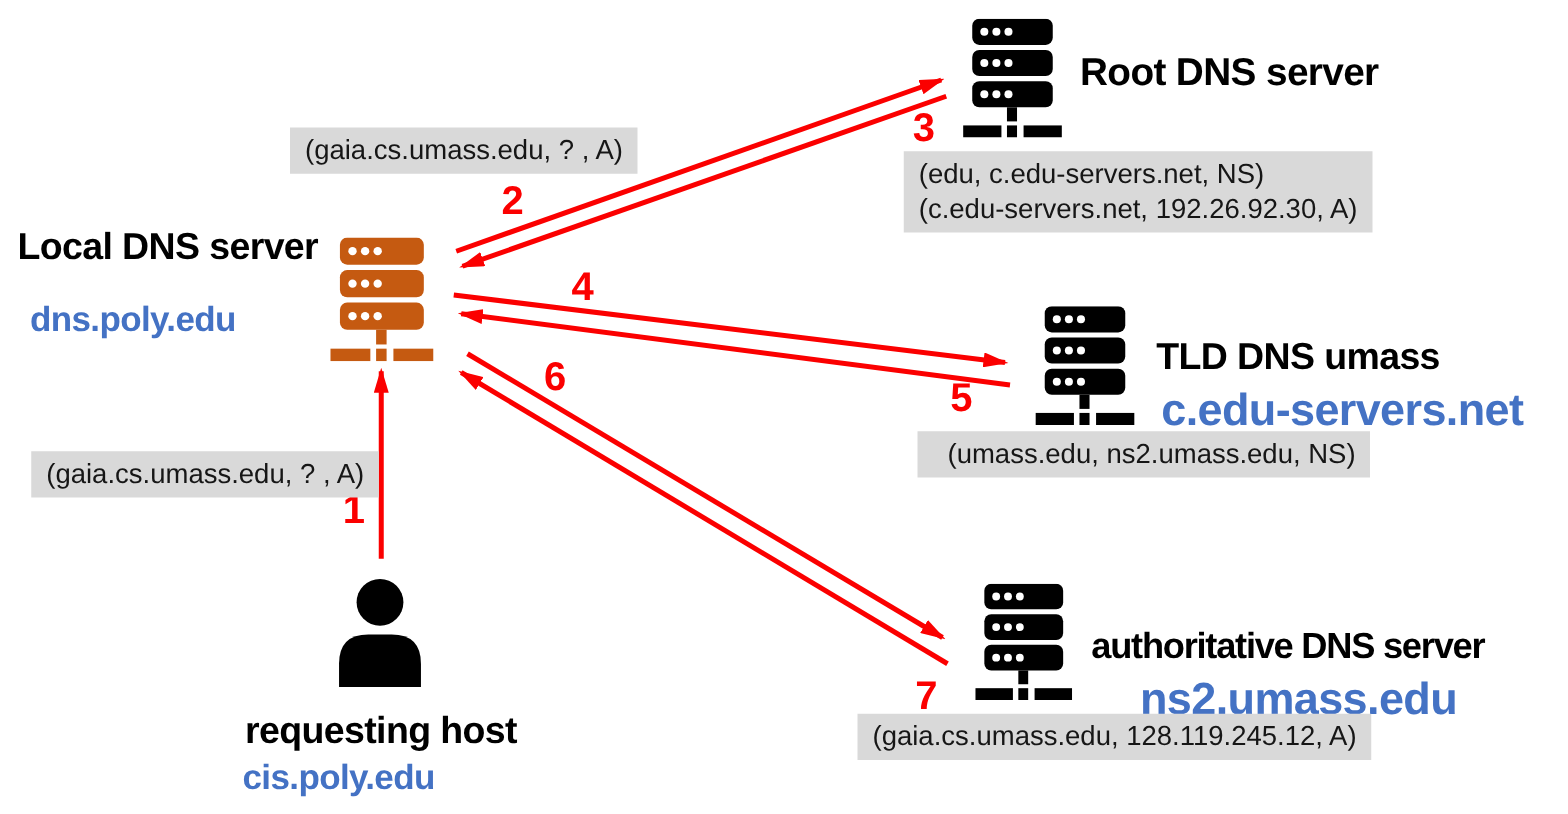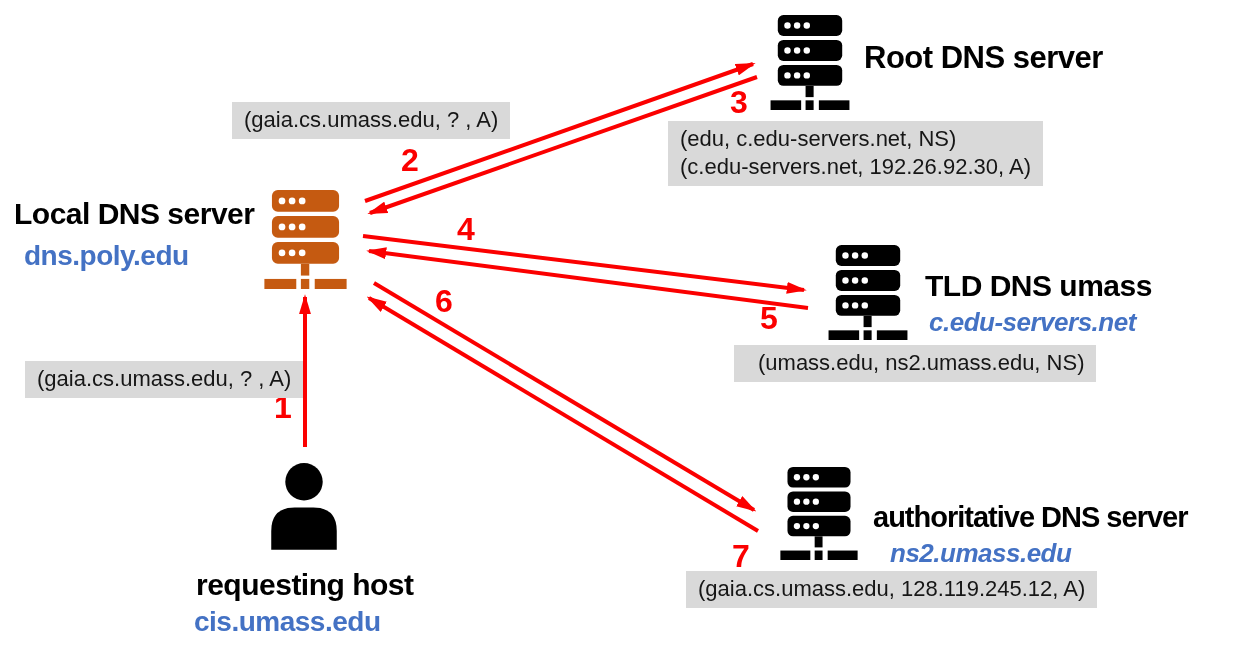--- a/index.html
+++ b/index.html
@@ -28,21 +28,21 @@
     font-weight:bold;color:#000;
     font-size:30px;letter-spacing:-0.5px;
     white-space:nowrap;line-height:1.1;
   }
   .hostname{
     position:absolute;
     font-weight:bold;color:var(--hostname-blue,#4472C4);
     font-size:28px;letter-spacing:-0.5px;
     white-space:nowrap;line-height:1.1;
   }
-  .hostname.small{font-size:26px;font-style:italic;}
+  .hostname.small{font-size:36px;}
   .msgbox{
     position:absolute;
     background:var(--label-box-gray,#D9D9D9);
     color:#161616;
     font-size:22px;line-height:28px;
     padding:4px 12px 5px 12px;
     white-space:nowrap;
   }
   .msgbox .line{display:block;}
 </style>
@@ -109,21 +109,21 @@
         <circle cx="46" cy="44" r="4" fill="#fff"></circle>
       <circle cx="22" cy="75" r="4" fill="#fff"></circle>
         <circle cx="34" cy="75" r="4" fill="#fff"></circle>
         <circle cx="46" cy="75" r="4" fill="#fff"></circle>
       <rect x="44.5" y="88" width="10" height="14"></rect>
       <rect x="1" y="106" width="38" height="12"></rect>
       <rect x="44.5" y="106" width="10" height="12"></rect>
       <rect x="61" y="106" width="38" height="12"></rect>
     </svg>
   </div>
-  <div class="heading" style="left:14px;top:197px;">Local DNS server</div>
+  <div class="heading" style="left:14px;top:181px;">Local DNS server</div>
   <div class="hostname" style="left:24px;top:241px;">dns.poly.edu</div>
 
   <div class="icon icon-black" style="left:826px;top:245px;width:84px;height:95px;">
     <svg viewBox="0 0 100 118" fill="currentColor" aria-hidden="true">
       <rect x="10" y="0" width="80" height="26" rx="7"></rect>
       <rect x="10" y="31" width="80" height="26" rx="7"></rect>
       <rect x="10" y="62" width="80" height="26" rx="7"></rect>
       <circle cx="22" cy="13" r="4" fill="#fff"></circle>
         <circle cx="34" cy="13" r="4" fill="#fff"></circle>
         <circle cx="46" cy="13" r="4" fill="#fff"></circle>
@@ -156,36 +156,36 @@
       <circle cx="22" cy="75" r="4" fill="#fff"></circle>
         <circle cx="34" cy="75" r="4" fill="#fff"></circle>
         <circle cx="46" cy="75" r="4" fill="#fff"></circle>
       <rect x="44.5" y="88" width="10" height="14"></rect>
       <rect x="1" y="106" width="38" height="12"></rect>
       <rect x="44.5" y="106" width="10" height="12"></rect>
       <rect x="61" y="106" width="38" height="12"></rect>
     </svg>
   </div>
   <div class="heading" style="left:873px;top:502px;font-size:29px;letter-spacing:-1px;text-align:center;">authoritative DNS server</div>
-  <div class="hostname small" style="left:890px;top:539px;">ns2.umass.edu</div>
+  <div class="hostname small" style="left:912px;top:539px;">ns2.umass.edu</div>
 
   <div class="icon icon-black" style="left:265px;top:462px;width:78px;height:88px;">
     <svg viewBox="0 0 100 112" fill="currentColor" aria-hidden="true">
       <circle cx="50" cy="25" r="24"></circle>
       <path d="M8,112 V88 Q8,58 38,58 H62 Q92,58 92,88 V112 Z"></path>
     </svg>
   </div>
   <div class="heading" style="left:196px;top:568px;">requesting host</div>
-  <div class="hostname" style="left:194px;top:607px;">cis.umass.edu</div>
+  <div class="hostname" style="left:194px;top:607px;">cis.poly.edu</div>
 
   <div class="msgbox" style="left:232px;top:102px;">
     <span class="line">(gaia.cs.umass.edu, ? , A)</span>
   </div>
 
-  <div class="msgbox" style="left:668px;top:121px;">
+  <div class="msgbox" style="left:723px;top:121px;">
     <span class="line">(edu, c.edu-servers.net, NS)</span>
     <span class="line">(c.edu-servers.net, 192.26.92.30, A)</span>
   </div>
 
   <div class="msgbox" style="left:734px;top:345px;padding-left:24px;">
     <span class="line">(umass.edu, ns2.umass.edu, NS)</span>
   </div>
 
   <div class="msgbox" style="left:686px;top:571px;">
     <span class="line">(gaia.cs.umass.edu, 128.119.245.12, A)</span>

